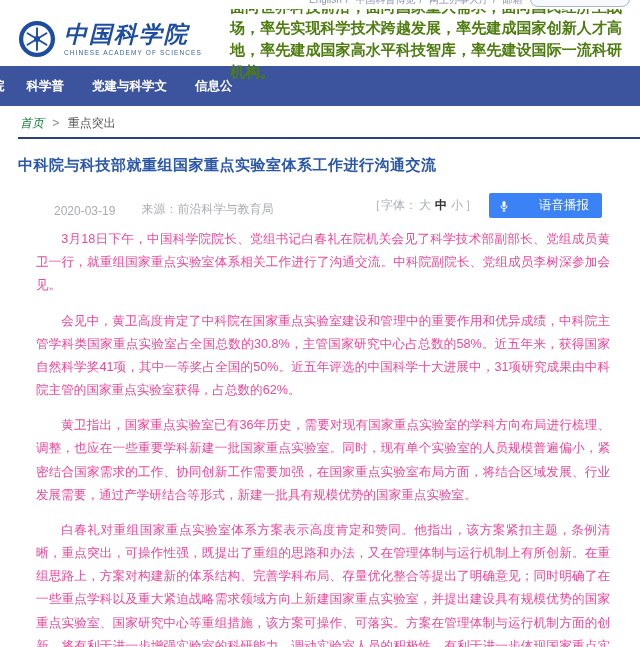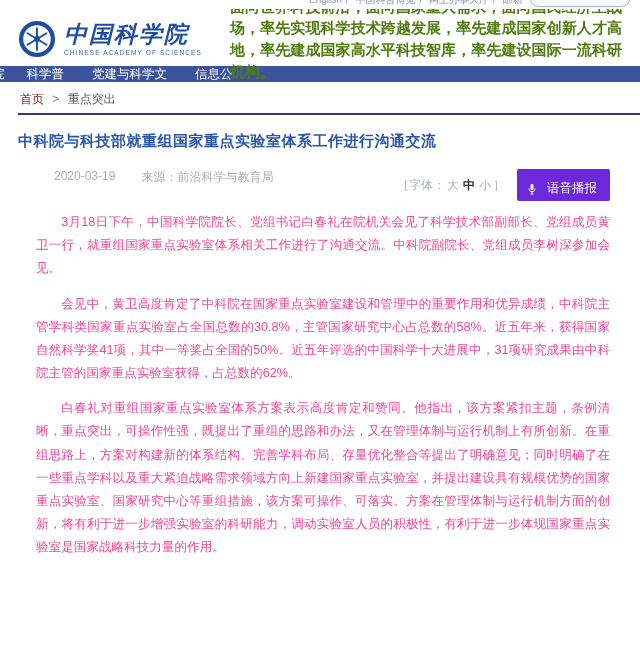--- a/index.html
+++ b/index.html
@@ -17,44 +17,44 @@
   .header { display:flex; align-items:center; padding:9px 18px 6px 18px; height:57px; }
   .logo { display:flex; align-items:center; }
   .logo-emblem { width:38px; height:38px; margin-right:8px; flex:0 0 auto; }
   .logo-cn { font-size:23px; font-weight:bold; color:#1d4da0; letter-spacing:2px; line-height:1;
     font-family:"Liberation Serif","DejaVu Serif",serif; font-style:italic; }
   .logo-en { font-size:6.5px; color:#3a62ab; letter-spacing:1.1px; margin-top:3px; }
   .motto { margin-left:auto; width:392px; font-size:15px; font-weight:bold; color:#4d7c0f;
     line-height:1.45; text-align:justify; }
 
   
-  .nav { height:16px; background:#3c549e; display:flex; align-items:center;
-    color:#fff; font-size:12.5px; font-weight:normal; overflow:hidden; }
+  .nav { height:40px; background:#3c549e; display:flex; align-items:center;
+    color:#fff; font-size:12.5px; font-weight:bold; overflow:hidden; }
   .nav-item { margin-right:28px; cursor:pointer; white-space:nowrap; }
   .nav-item.clipped { margin-left:-8px; margin-right:22px; }
 
   
   .breadcrumb { padding:9px 0 5px 20px; font-size:12px; color:#555; }
   .breadcrumb .sep { margin:0 5px; color:#888; }
-  .breadcrumb a { color:#7f1d1d; text-decoration:none; }
+  .breadcrumb a { color:#15803d; text-decoration:none;font-style:italic; }
   .rule { margin:0 0 0 18px; border-top:2px solid #2c3f77; }
 
   
   .article { padding:0 30px 0 18px; }
   .article-title { text-align:left; color:#2b57a8; font-size:15px; font-weight:bold;
     margin:17px 0 0 0; letter-spacing:0.5px; }
-  .meta-row { display:flex; align-items:flex-start; margin:18px 0 10px 36px; font-size:12px; color:#a9adb3; }
+  .meta-row { display:flex; align-items:flex-end; margin:18px 8px 10px 36px; font-size:12px; color:#a9adb3; }
   .meta-date { margin-right:26px; }
   .meta-right { margin-left:auto; display:flex; align-items:center; }
   .font-sizer { color:#a9adb3; margin-right:12px; }
   .font-sizer .opt { margin:0 2px; cursor:pointer; }
   .font-sizer .opt.active { color:#333; font-weight:bold; }
-  .tts-btn { display:flex; align-items:center; background:#6d28d9; color:#fff; border:none;
-    font-size:12.5px; padding:11px 13px 4px 9px; border-radius:2px; cursor:pointer;
-    font-family:inherit; }
+  .tts-btn { display:flex; align-items:center; background:#3b82f6; color:#fff; border:none;
+    font-size:12.5px; padding:4px 13px 4px 9px; border-radius:2px; cursor:pointer;
+    font-family:inherit;gap:20px; }
   .tts-btn svg { margin-right:9px; }
   .body-text { margin-left:18px; }
   .body-text p { font-size:12.6px; color:#ec4899; line-height:1.84; text-align:justify;
     text-indent:2em; margin-bottom:12px; }
 </style>
 </head>
 <body>
 
 <div class="topbar">
   <div class="topbar-links">
@@ -115,16 +115,17 @@
           <path d="M12 14a3 3 0 0 0 3-3V5a3 3 0 0 0-6 0v6a3 3 0 0 0 3 3zm5-3a5 5 0 0 1-10 0H5a7 7 0 0 0 6 6.92V21H9v2h6v-2h-2v-3.08A7 7 0 0 0 19 11h-2z" fill="#ffffff"></path>
         </svg>
         <span>语音播报</span>
       </button>
     </span>
   </div>
 
   <div class="body-text">
     <p>3月18日下午，中国科学院院长、党组书记白春礼在院机关会见了科学技术部副部长、党组成员黄卫一行，就重组国家重点实验室体系相关工作进行了沟通交流。中科院副院长、党组成员李树深参加会见。</p>
     <p>会见中，黄卫高度肯定了中科院在国家重点实验室建设和管理中的重要作用和优异成绩，中科院主管学科类国家重点实验室占全国总数的30.8%，主管国家研究中心占总数的58%。近五年来，获得国家自然科学奖41项，其中一等奖占全国的50%。近五年评选的中国科学十大进展中，31项研究成果由中科院主管的国家重点实验室获得，占总数的62%。</p>
+    <p>黄卫指出，国家重点实验室已有36年历史，需要对现有国家重点实验室的学科方向布局进行梳理、调整，也应在一些重要学科新建一批国家重点实验室。同时，现有单个实验室的人员规模普遍偏小，紧密结合国家需求的工作、协同创新工作需要加强，在国家重点实验室布局方面，将结合区域发展、行业发展需要，通过产学研结合等形式，新建一批具有规模优势的国家重点实验室。</p>
     <p>白春礼对重组国家重点实验室体系方案表示高度肯定和赞同。他指出，该方案紧扣主题，条例清晰，重点突出，可操作性强，既提出了重组的思路和办法，又在管理体制与运行机制上有所创新。在重组思路上，方案对构建新的体系结构、完善学科布局、存量优化整合等提出了明确意见；同时明确了在一些重点学科以及重大紧迫战略需求领域方向上新建国家重点实验室，并提出建设具有规模优势的国家重点实验室、国家研究中心等重组措施，该方案可操作、可落实。方案在管理体制与运行机制方面的创新，将有利于进一步增强实验室的科研能力，调动实验室人员的积极性，有利于进一步体现国家重点实验室是国家战略科技力量的作用。</p>
 
   </div>
 </div>
 
 </body></html>

